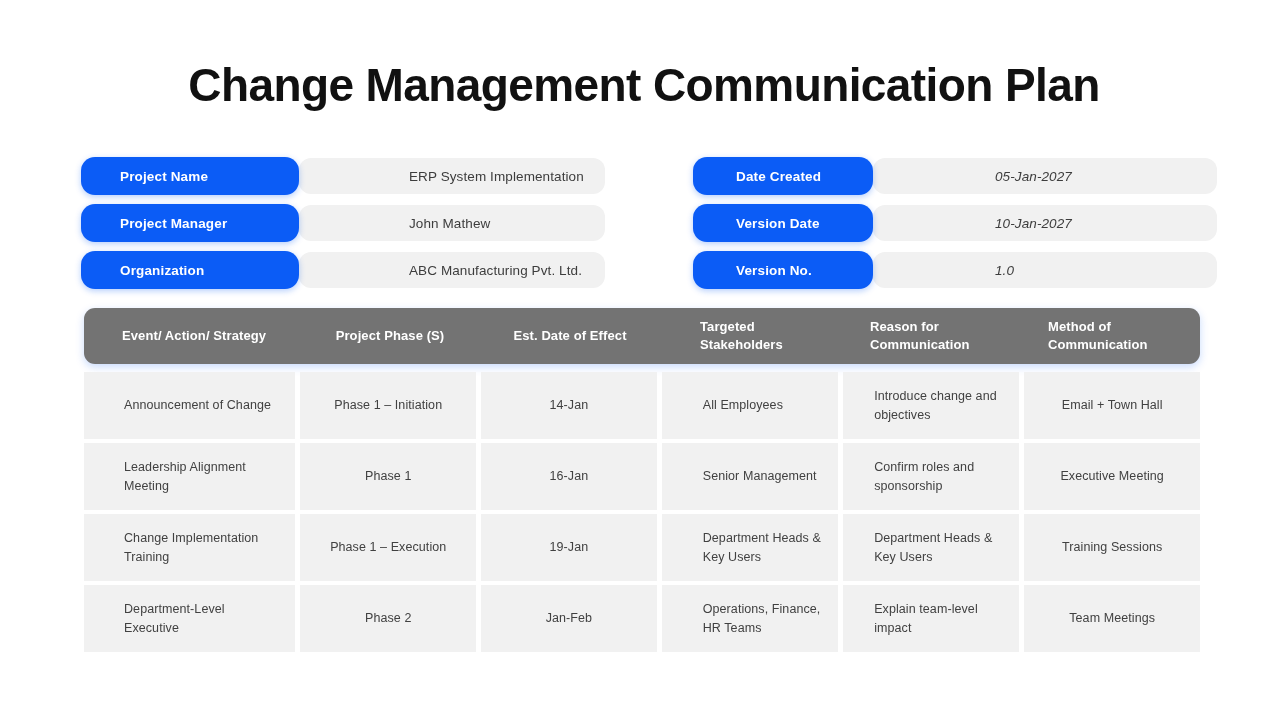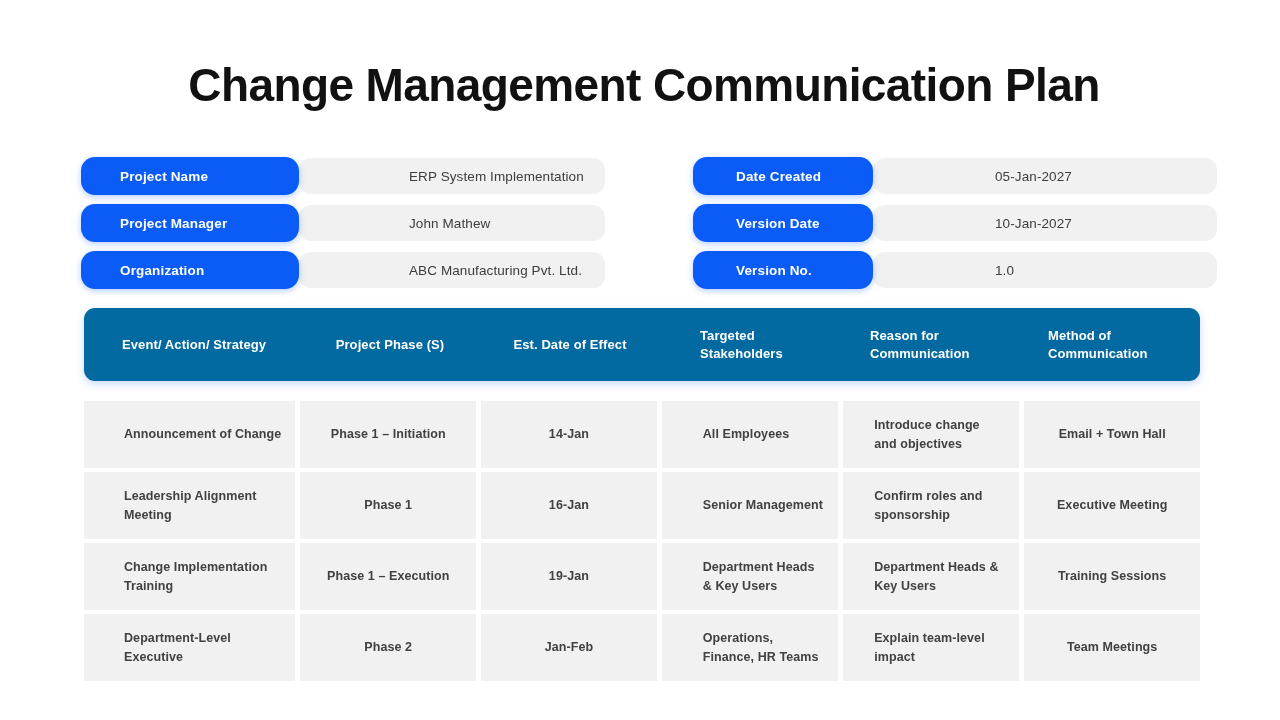--- a/index.html
+++ b/index.html
@@ -69,20 +69,21 @@
     align-items: center;
     padding-left: 110px;
     box-sizing: border-box;
     font-size: 13.5px;
     color: #3d3d3d;
     letter-spacing: 0.1px;
   }
   .meta-col.right .meta-value {
     left: 180px;
     padding-left: 122px;
+    font-style: italic;
   }
 
   .meta-label {
     position: absolute;
     left: 0;
     top: 0;
     width: 218px;
     height: 38px;
     background: #0b5cf6;
     border-radius: 14px;
@@ -104,40 +105,40 @@
   
   .table-wrap {
     position: absolute;
     left: 84px;
     top: 308px;
     width: 1116px;
   }
 
   .table-head {
     display: flex;
-    height: 73px;
-    background: #0369a1;
+    height: 56px;
+    background: #737373;
     border-radius: 11px;
     box-shadow: 0 3px 9px rgba(11,92,246,0.22);
     overflow: hidden;
     justify-content: space-between;
   }
   .th {
     box-sizing: border-box;
     display: flex;
     align-items: center;
     color: #ffffff;
     font-size: 13px;
     font-weight: 700;
     line-height: 1.35;
     letter-spacing: 0.1px;
     padding: 0 14px;
   }
 
-  .table-body { margin-top: 20px; font-weight: bold; }
+  .table-body { margin-top: 8px; }
   .trow {
     display: flex;
     height: 67px;
     margin-bottom: 4px;
   }
   .td {
     box-sizing: border-box;
     background: #f1f1f1;
     display: flex;
     align-items: center;

